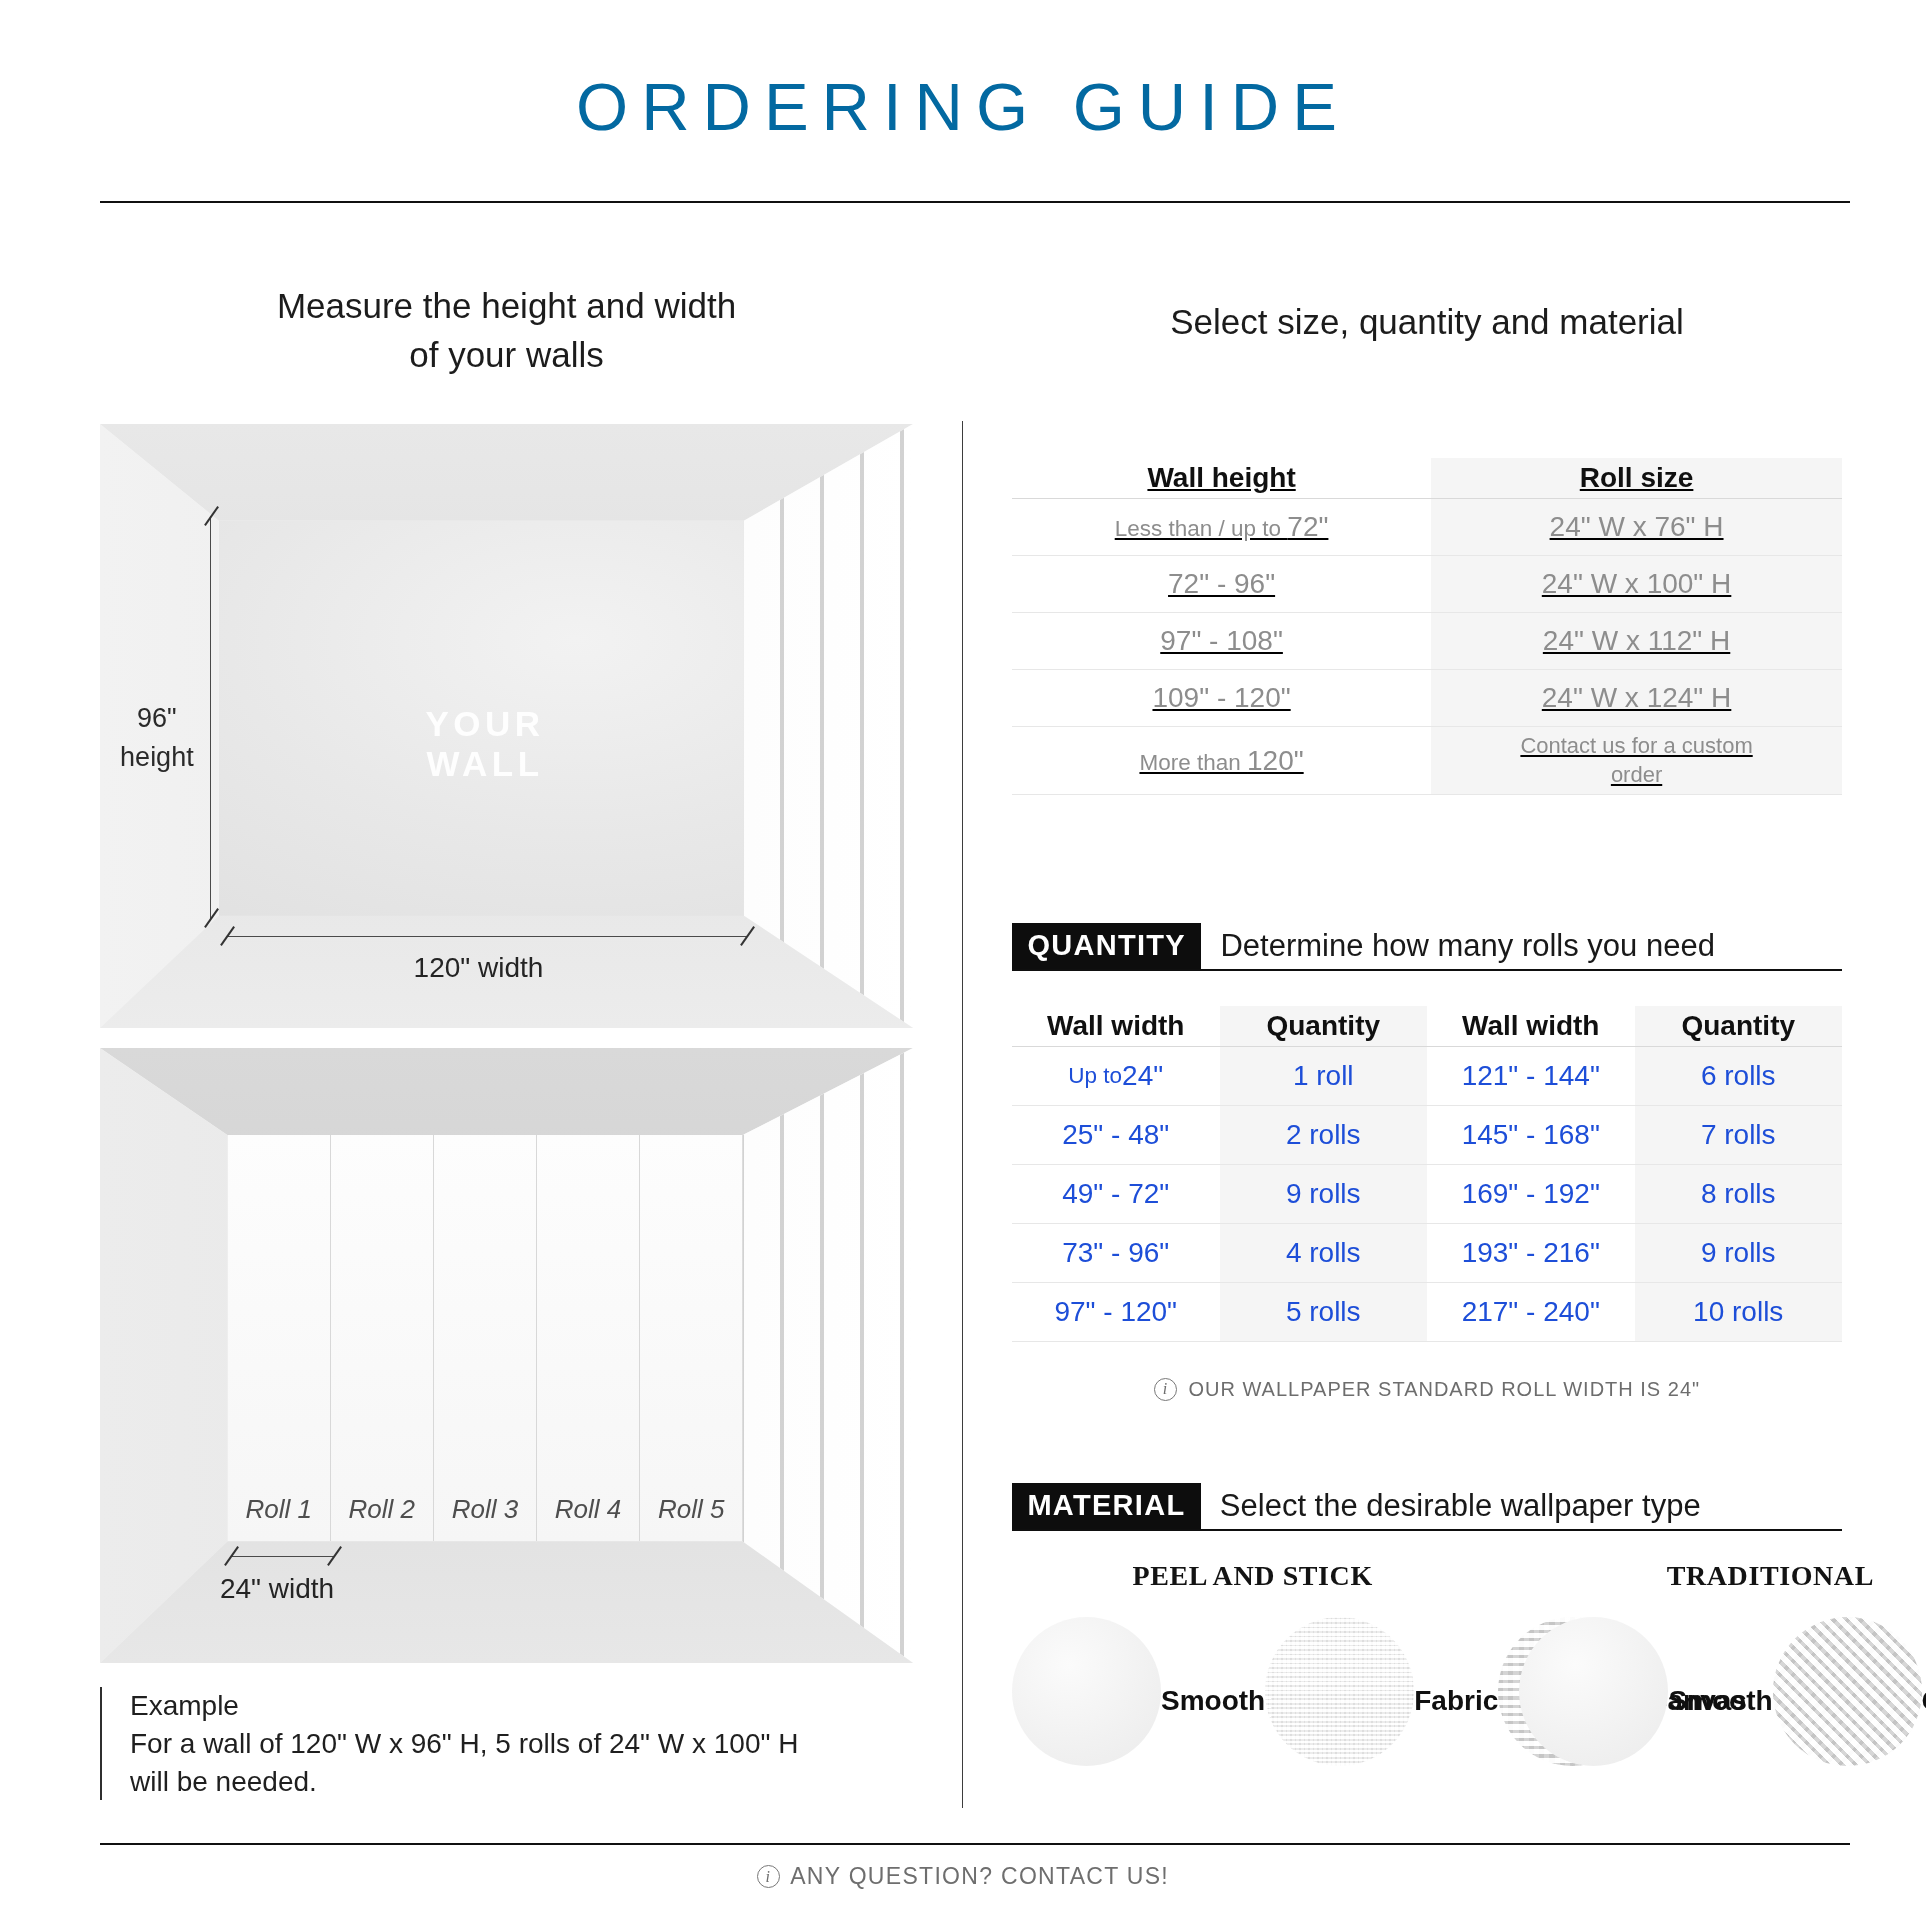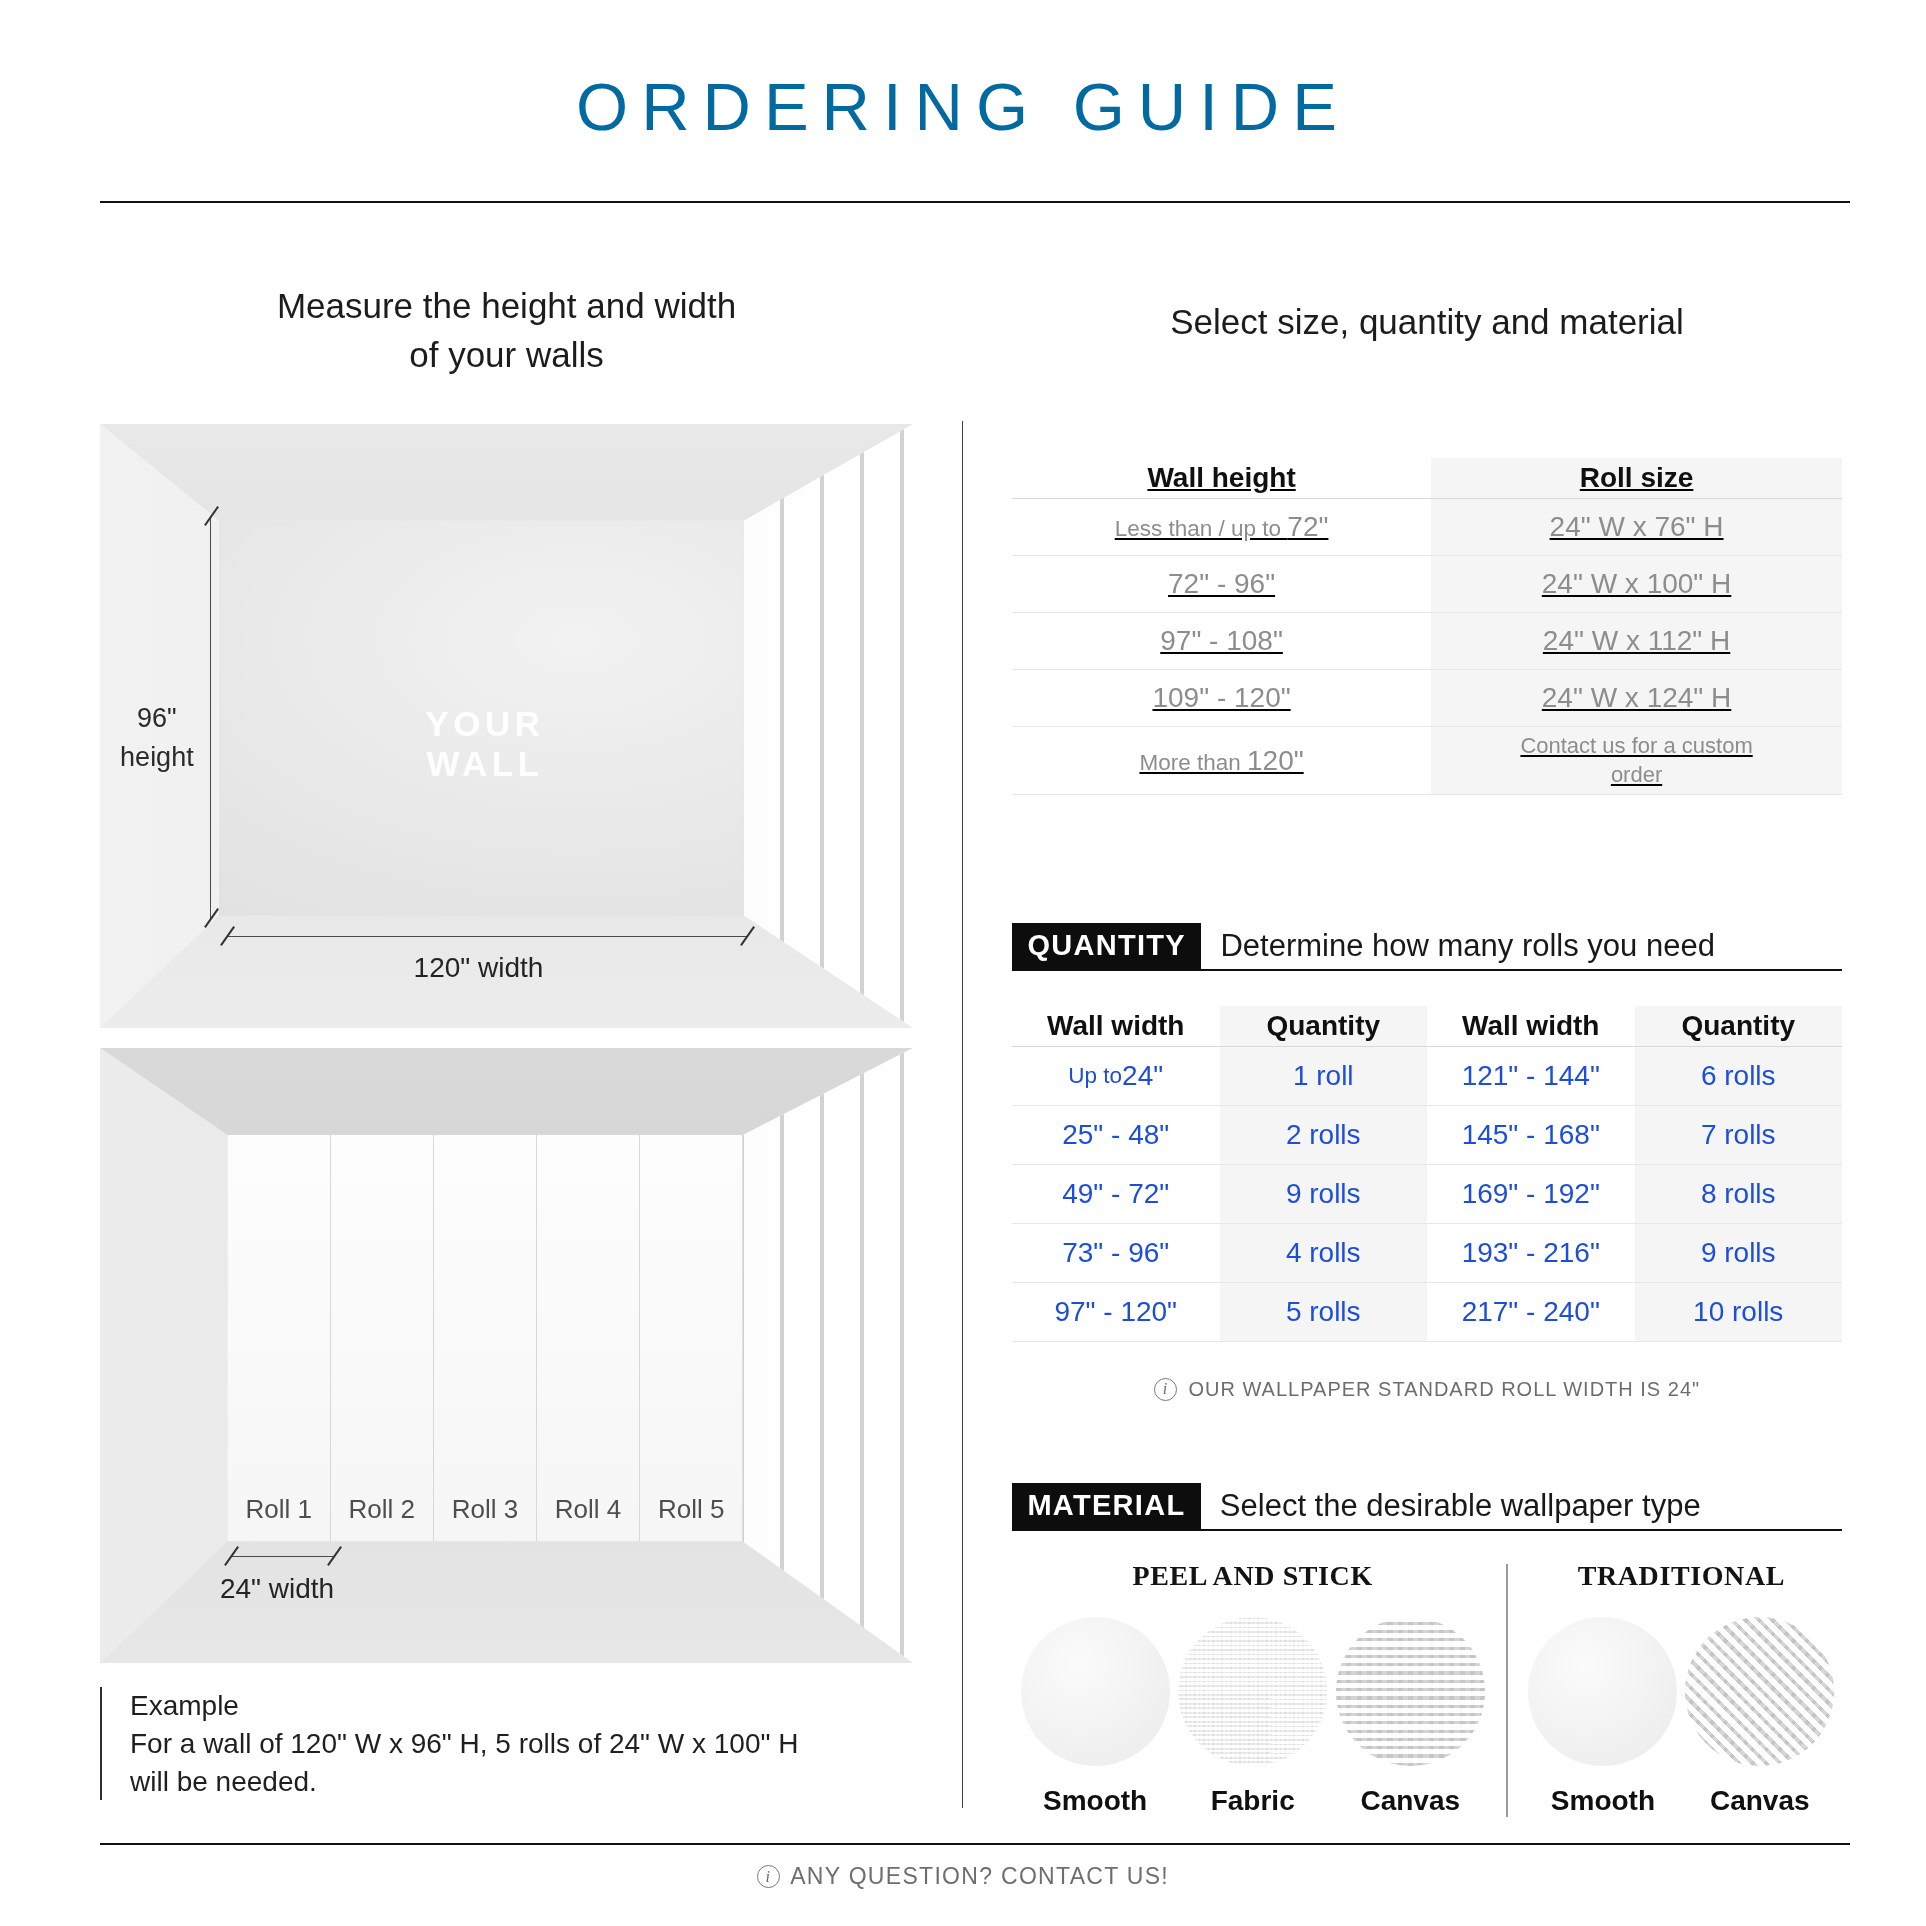--- a/index.html
+++ b/index.html
@@ -40,21 +40,21 @@
   .ceiling2{clip-path:polygon(0 0,100% 0,79% 14.2%,15.7% 14.2%);
     background:linear-gradient(180deg,#d9d9d9,#c9c9c9);}
   .leftwall2{clip-path:polygon(0 0,15.7% 14.2%,15.7% 80.2%,0 100%);
     background:linear-gradient(90deg,#ececec,#e2e2e2);}
   .floor2{clip-path:polygon(0 100%,15.7% 80.2%,79% 80.2%,100% 100%);
     background:linear-gradient(180deg,#d2d2d2,#e7e7e7);}
   .windowwall2{clip-path:polygon(79% 14.2%,100% 0,100% 100%,79% 80.2%);
     background:repeating-linear-gradient(to right, rgba(205,205,205,.9) 0 3.9px, rgba(255,255,255,0) 3.9px 40px),
                linear-gradient(to right,#e9e9e9,#f9f9f9 40%,#ffffff);}
 
-  .panels{position:absolute;left:15.7%;top:14.2%;width:63.3%;height:66%;display:flex;}
+  .panels{position:absolute;left:15.7%;top:14.2%;width:63.3%;height:66%;display:flex;font-style:italic;}
   .panel{flex:1;background:linear-gradient(180deg,#fdfdfd,#f6f6f6);
     border-right:1.3px solid #d8d8d8;display:flex;align-items:flex-end;justify-content:center;
     padding-bottom:16.7px;box-sizing:border-box;}
   .panel:last-child{border-right:none;}
   .roll-label{font-size:26px;color:#4e4e4e;}
 
   
   .dim{position:absolute;background:#4a4a4a;}
   .tick{position:absolute;width:23px;height:1.9px;background:#333333;}
   #r1-dim-v{left:110px;top:92px;width:1.3px;height:403px;}
@@ -117,21 +117,21 @@
     font-family:"Liberation Serif",serif;font-style:italic;box-sizing:border-box;}
 
   
   .m-groups{display:flex;margin-top:29.5px;}
   .m-group{display:flex;flex-direction:column;}
   .m-group.g1{width:58%;}
   .m-group.g2{flex:1;}
   .m-divider{width:1.3px;background:#9a9a9a;margin:3.9px 13px 0 13px;}
   .m-title{text-align:center;font-size:28px;font-weight:bold;color:#131313;letter-spacing:0.6px;font-family:Liberation Serif, serif;}
   .m-swatches{display:flex;justify-content:space-evenly;margin-top:24.4px;}
-  .m-swatch{display:flex;flex-direction:column;align-items:center;}
+  .m-swatch{display:flex;flex-direction:row;align-items:center;}
   .m-circle{width:149px;height:149px;border-radius:50%;}
   .m-label{margin-top:19px;font-size:28px;font-weight:bold;color:#101010;}
   .tex-smooth{background:radial-gradient(circle at 38% 32%, #fbfbfb, #f1f1f1 60%, #ebebeb 100%);}
   .tex-fabric{background-color:#f4f4f4;background-image:
     repeating-linear-gradient(0deg, rgba(255,255,255,.85) 0 2.6px, rgba(205,205,205,.35) 2.6px 4.5px),
     repeating-linear-gradient(90deg, rgba(255,255,255,.85) 0 2.6px, rgba(205,205,205,.35) 2.6px 4.5px);}
   .tex-canvas{background-color:#f2f2f2;background-image:
     repeating-linear-gradient(0deg, rgba(172,172,172,.5) 0 3.2px, rgba(255,255,255,.9) 3.2px 8.3px),
     repeating-linear-gradient(90deg, rgba(188,188,188,.35) 0 5.1px, rgba(255,255,255,.85) 5.1px 10.3px);}
   .tex-canvas-coarse{background-color:#f3f3f3;background-image:

